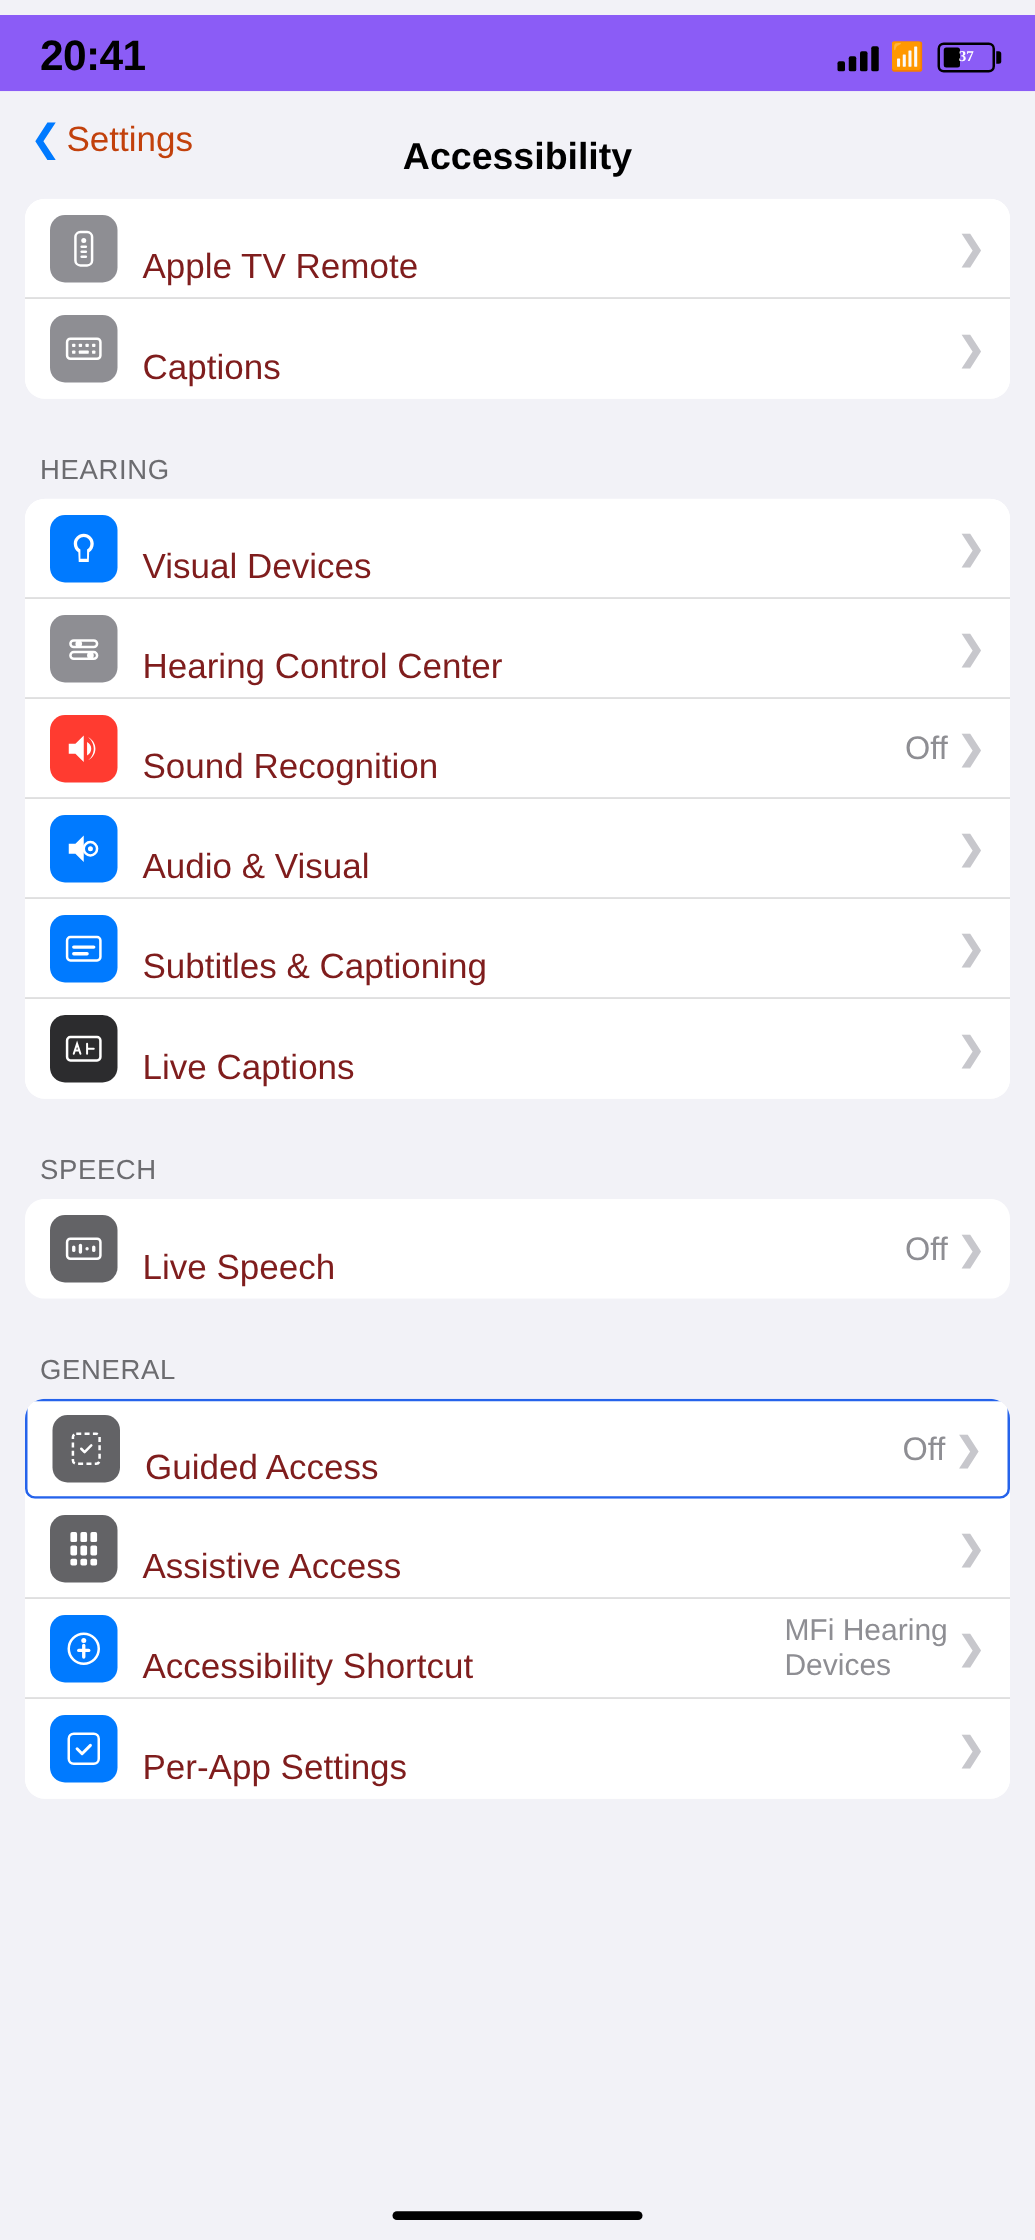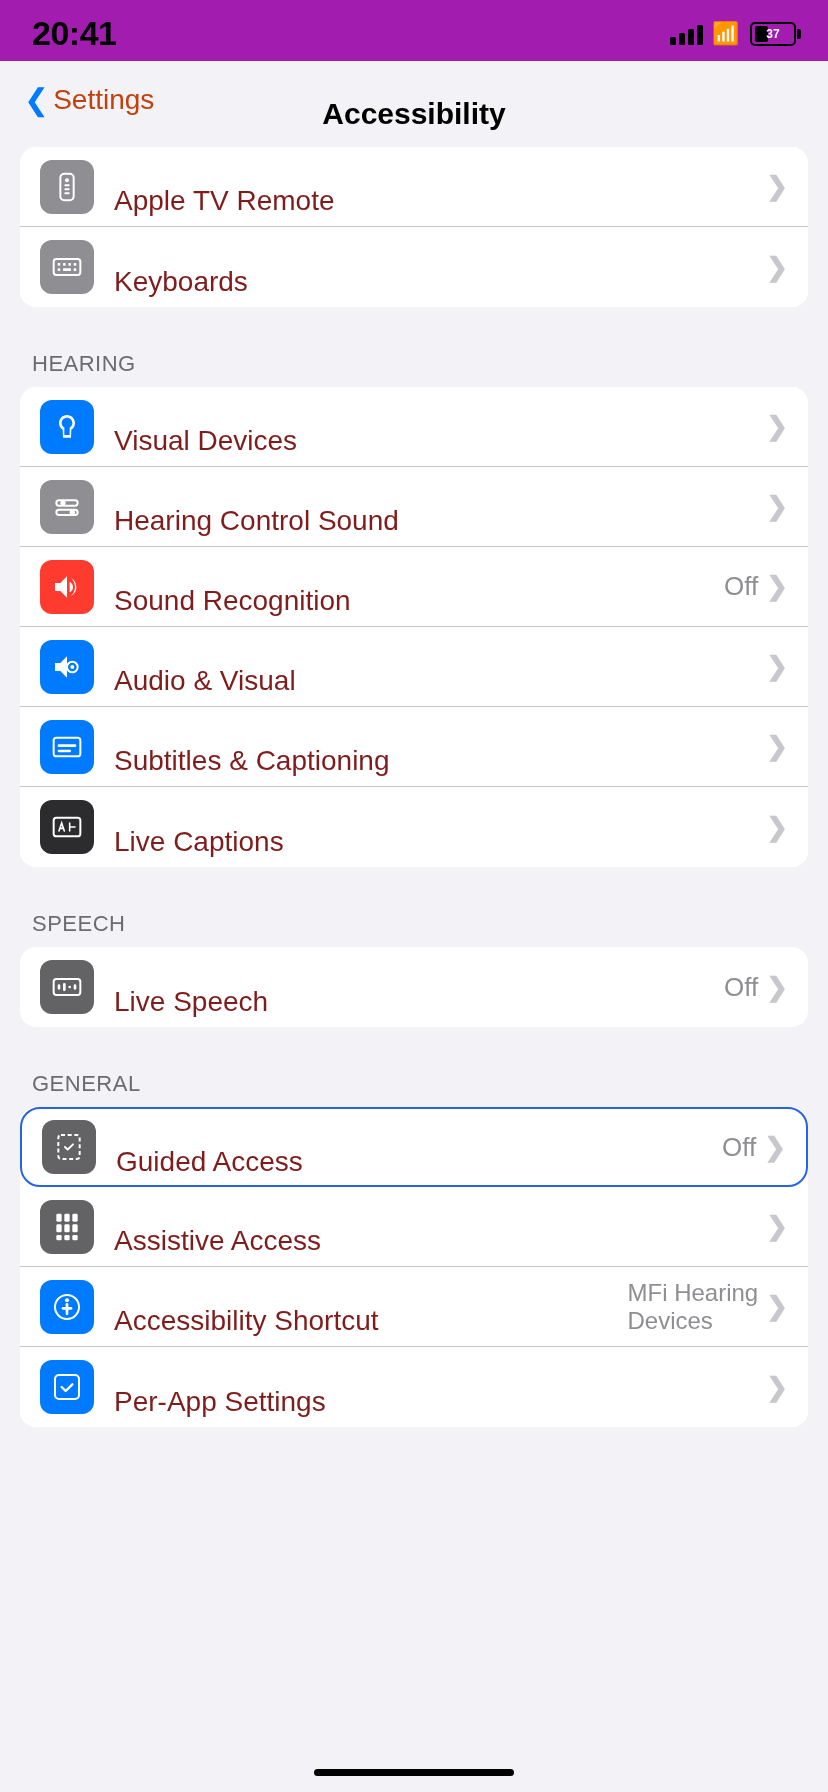--- a/index.html
+++ b/index.html
@@ -13,21 +13,22 @@
       color: #000;
       overflow-x: hidden;
     }
 
     
     .status-bar {
       display: flex;
       justify-content: space-between;
       align-items: center;
       padding: 14px 32px 8px 32px;
-      background: #a21caf;
+      background: #8b5cf6;
+      margin-top: 12px;
     }
     .status-time {
       font-size: 34px;
       font-weight: 600;
       letter-spacing: -0.5px;
     }
     .status-icons {
       display: flex;
       align-items: center;
       gap: 10px;
@@ -53,20 +54,21 @@
     }
     .battery-icon {
       display: flex;
       align-items: flex-end;
       border: 2.5px solid #000;
       border-radius: 5px;
       padding: 2px 3px;
       position: relative;
       width: 46px;
       height: 24px;
+      font-family: Liberation Serif, serif;
     }
     .battery-icon::after {
       content: '';
       position: absolute;
       right: -7px;
       top: 50%;
       transform: translateY(-50%);
       width: 4px;
       height: 10px;
       background: #000;
@@ -154,21 +156,21 @@
       cursor: pointer;
       background: #fff;
       text-decoration: none;
       color: inherit;
     }
     .list-row:last-child {
       border-bottom: none;
     }
     .list-row.highlighted {
       border: 2.5px solid #2563eb;
-      border-radius: 20px;
+      border-radius: 8px;
     }
 
     .row-icon {
       width: 54px;
       height: 54px;
       border-radius: 12px;
       margin-right: 20px;
       display: flex;
       align-items: center;
       justify-content: center;
@@ -298,21 +300,21 @@
           <rect x="5" y="9" width="2" height="2" rx="0.5" fill="white"></rect>
           <rect x="9" y="9" width="2" height="2" rx="0.5" fill="white"></rect>
           <rect x="13" y="9" width="2" height="2" rx="0.5" fill="white"></rect>
           <rect x="17" y="9" width="2" height="2" rx="0.5" fill="white"></rect>
           <rect x="5" y="13" width="2" height="2" rx="0.5" fill="white"></rect>
           <rect x="9" y="13" width="6" height="2" rx="0.5" fill="white"></rect>
           <rect x="17" y="13" width="2" height="2" rx="0.5" fill="white"></rect>
         </svg>
       </div>
       <div class="row-content">
-        <span class="row-label">Keyboards</span>
+        <span class="row-label">Captions</span>
         <div class="row-right">
           <span class="row-chevron">❯</span>
         </div>
       </div>
     </div>
 
   </div>
 
   <div class="section-header">HEARING</div>
   <div class="list-group">
@@ -334,21 +336,21 @@
     <div class="list-row">
       <div class="row-icon gray">
         <svg viewBox="0 0 24 24" xmlns="http://www.w3.org/2000/svg">
           <rect x="4" y="7" width="16" height="4" rx="2" fill="none" stroke="white" stroke-width="1.5"></rect>
           <circle cx="9" cy="9" r="2" fill="white"></circle>
           <rect x="4" y="14" width="16" height="4" rx="2" fill="none" stroke="white" stroke-width="1.5"></rect>
           <circle cx="16" cy="16" r="2" fill="white"></circle>
         </svg>
       </div>
       <div class="row-content">
-        <span class="row-label">Hearing Control Sound</span>
+        <span class="row-label">Hearing Control Center</span>
         <div class="row-right">
           <span class="row-chevron">❯</span>
         </div>
       </div>
     </div>
 
     <div class="list-row">
       <div class="row-icon red">
         <svg viewBox="0 0 24 24" xmlns="http://www.w3.org/2000/svg">
           <path d="M3 9v6h4l5 5V4L7 9H3zm13.5 3c0-1.77-1.02-3.29-2.5-4.03v8.05c1.48-.73 2.5-2.25 2.5-4.02z" fill="white"></path>

